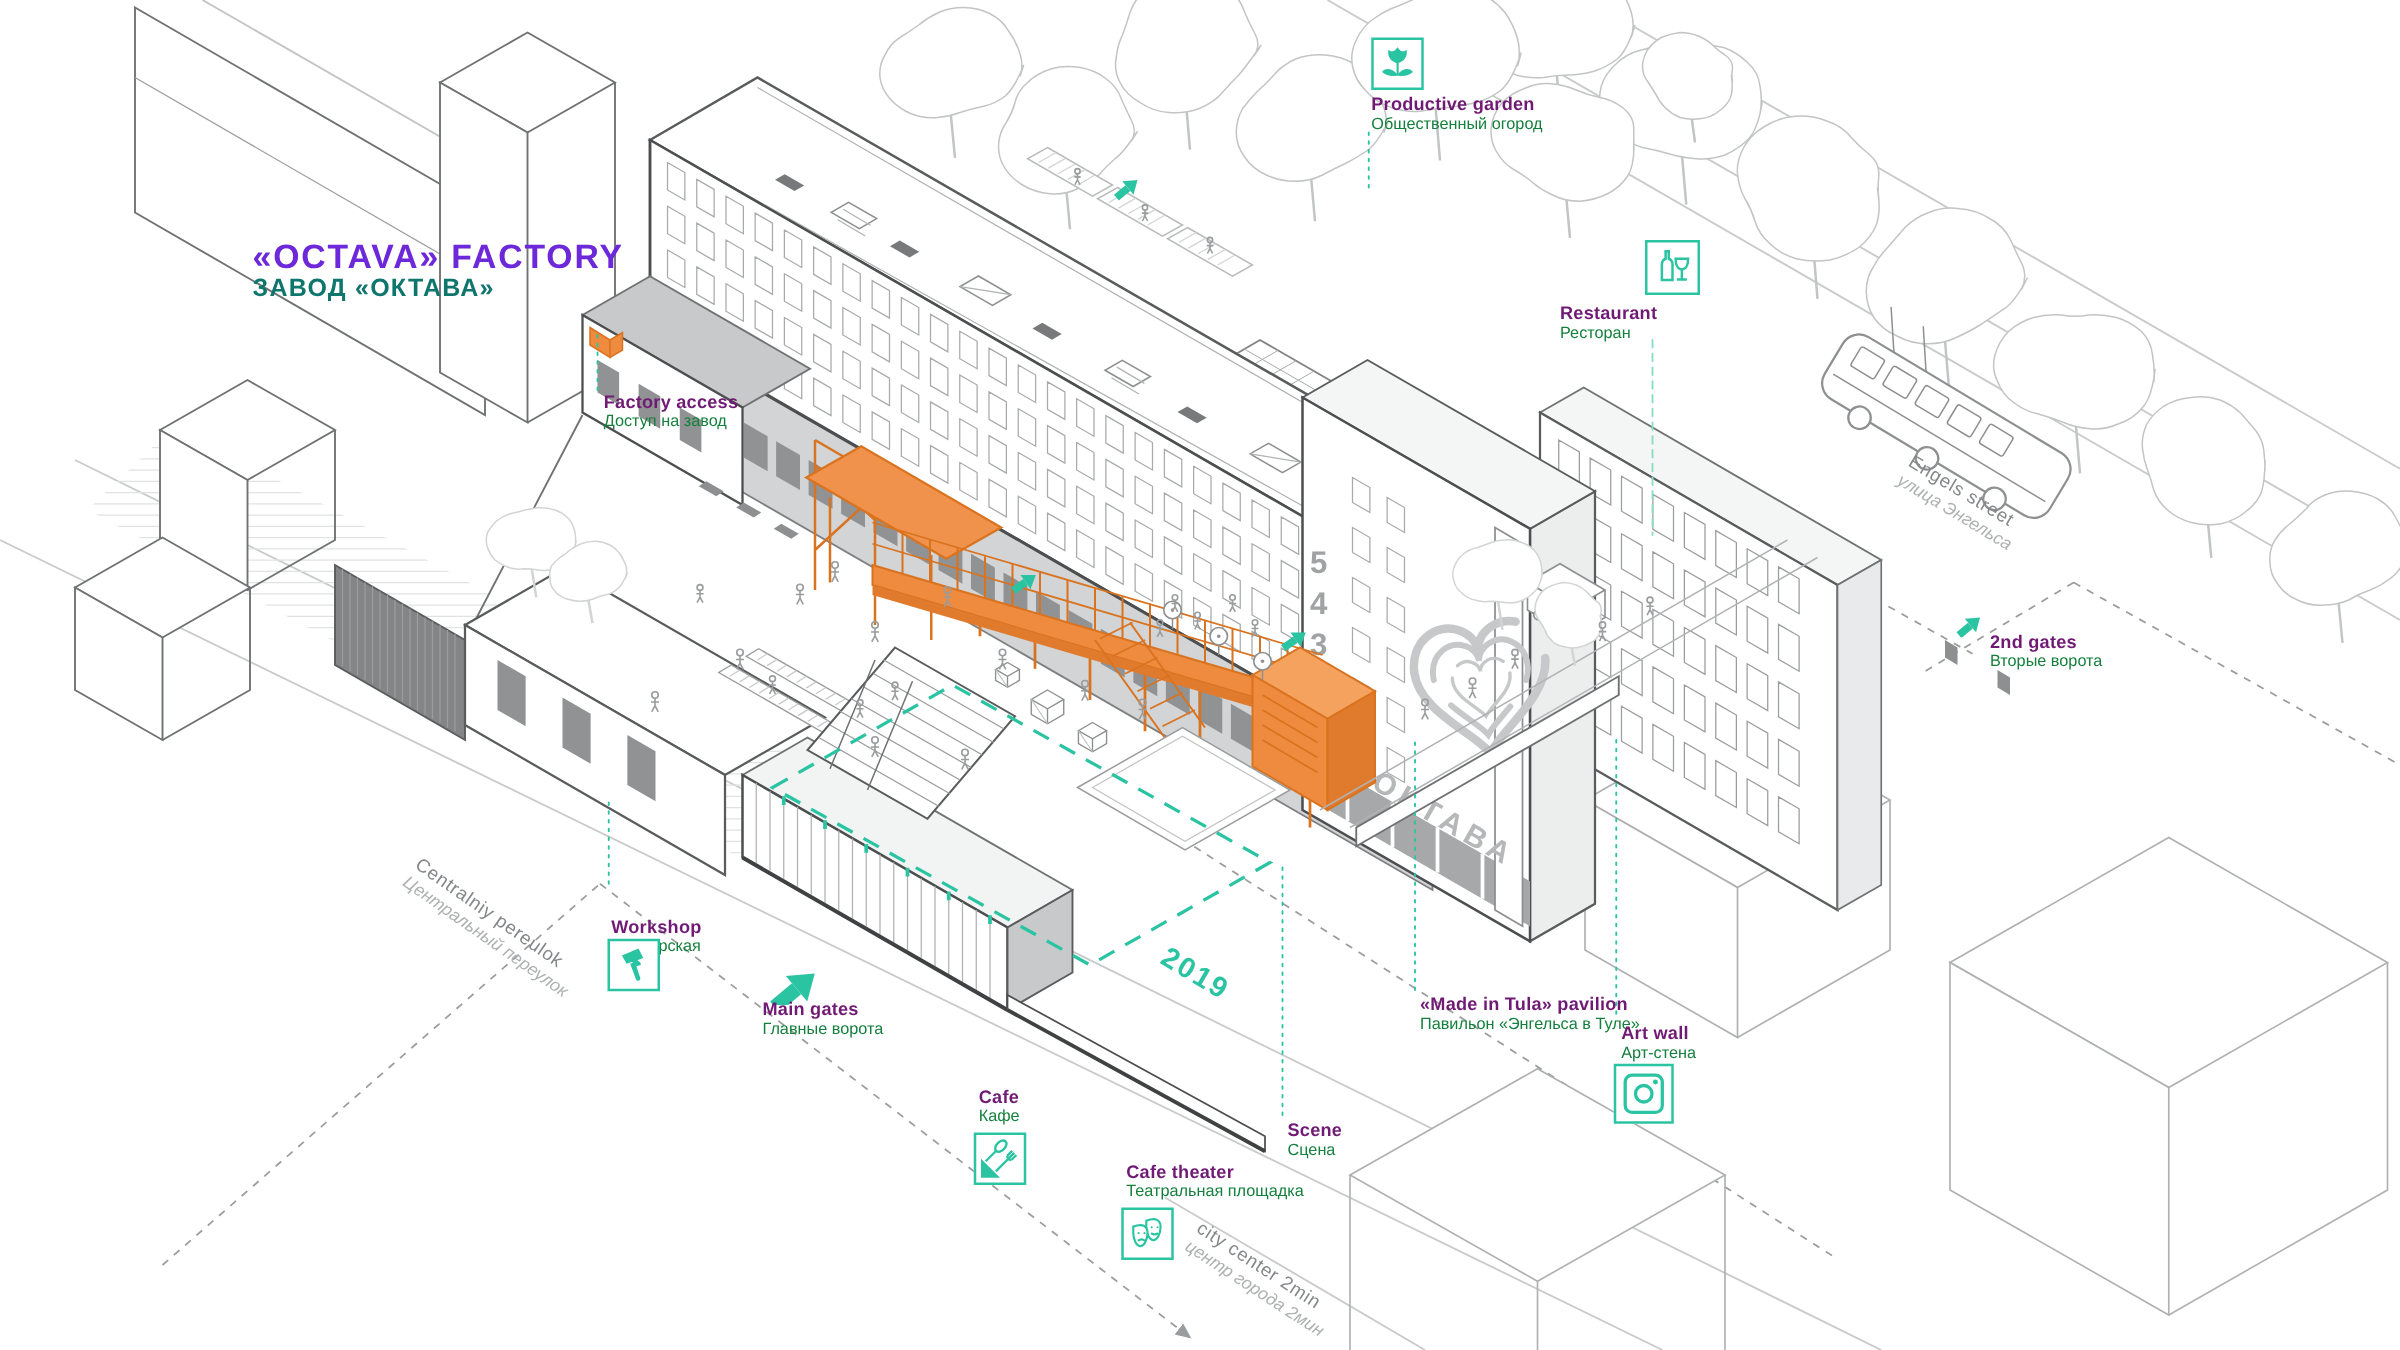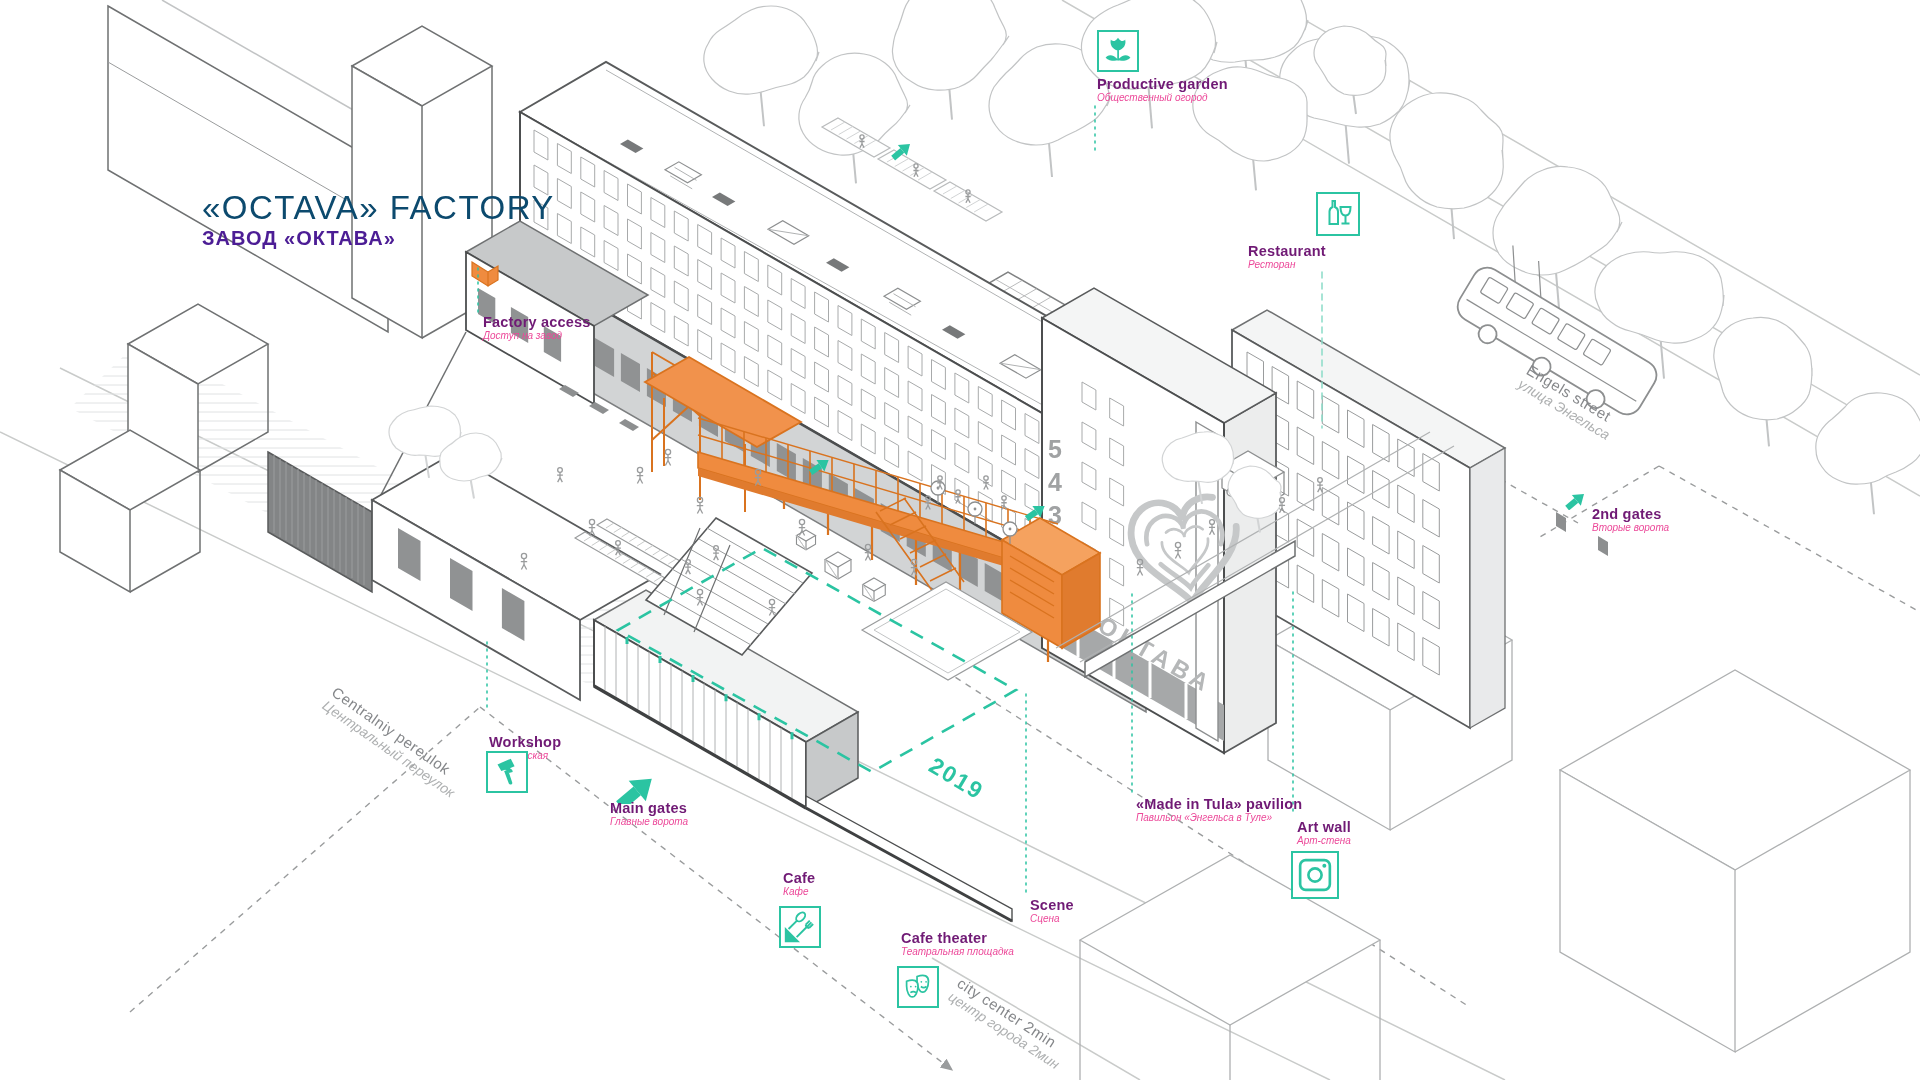--- a/index.html
+++ b/index.html
@@ -2,26 +2,26 @@
 <html><head>
 <meta charset="utf-8">
 <style>
   html,body{margin:0;padding:0;background:#fff;width:1920px;height:1080px;overflow:hidden;
     font-family:"Liberation Sans","DejaVu Sans",sans-serif;}
   #stage{position:relative;width:1920px;height:1080px;background:#fff;}
   svg.scene{position:absolute;left:0;top:0;}
   
   .poi{position:absolute;line-height:1.12;white-space:nowrap;}
   .poi .en{font-size:14.5px;font-weight:700;color:#701a75;letter-spacing:.2px;}
-  .poi .ru{font-size:10px;font-style:italic;color:#ec4899;font-weight:500;}
+  .poi .ru{font-size:13px;color:#15803d;font-weight:500;}
   .street .en{font-size:15px;font-weight:500;color:#85878a;letter-spacing:.6px;}
   .street .ru{font-size:14px;font-style:italic;color:#aeb0b1;}
   .rot{transform-origin:0 0;}
-  .title-en{font-size:33px;font-weight:400;color:#0c4a6e;letter-spacing:1.5px;}
-  .title-ru{font-size:20px;font-weight:600;color:#4c1d95;letter-spacing:1px;}
+  .title-en{font-size:27px;font-weight:700;color:#6d28d9;letter-spacing:1.5px;}
+  .title-ru{font-size:20px;font-weight:600;color:#0f766e;letter-spacing:1px;}
   .year{position:absolute;font-size:23px;font-weight:700;color:#2BC4A2;letter-spacing:2px;transform-origin:0 0;}
   .icon-box{position:absolute;border:2.2px solid #2BC4A2;background:#fff;box-sizing:border-box;}
   .icon-box svg{display:block;width:100%;height:100%;}
   svg text.flno{font-size:25px;font-weight:600;fill:#a0a2a3;}
   svg text.logo{font-size:24px;font-weight:700;fill:#b5b7b8;letter-spacing:5px;}
 </style>
 </head>
 <body>
 
 <div id="stage">

